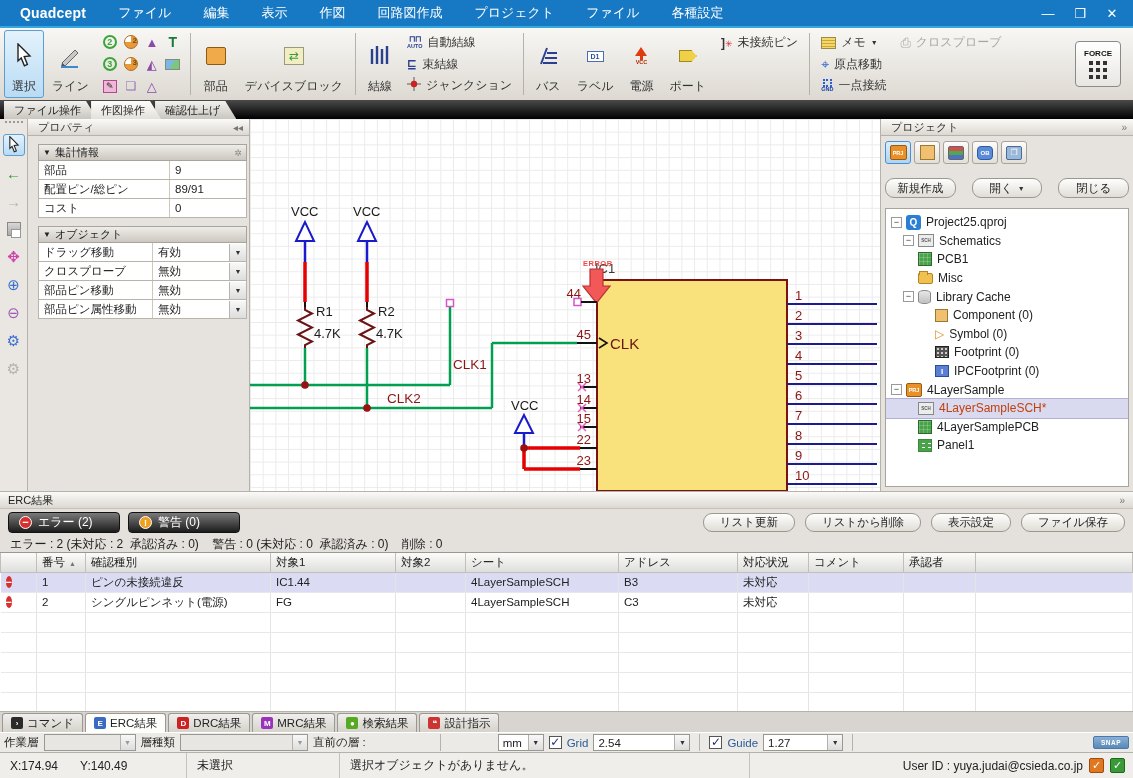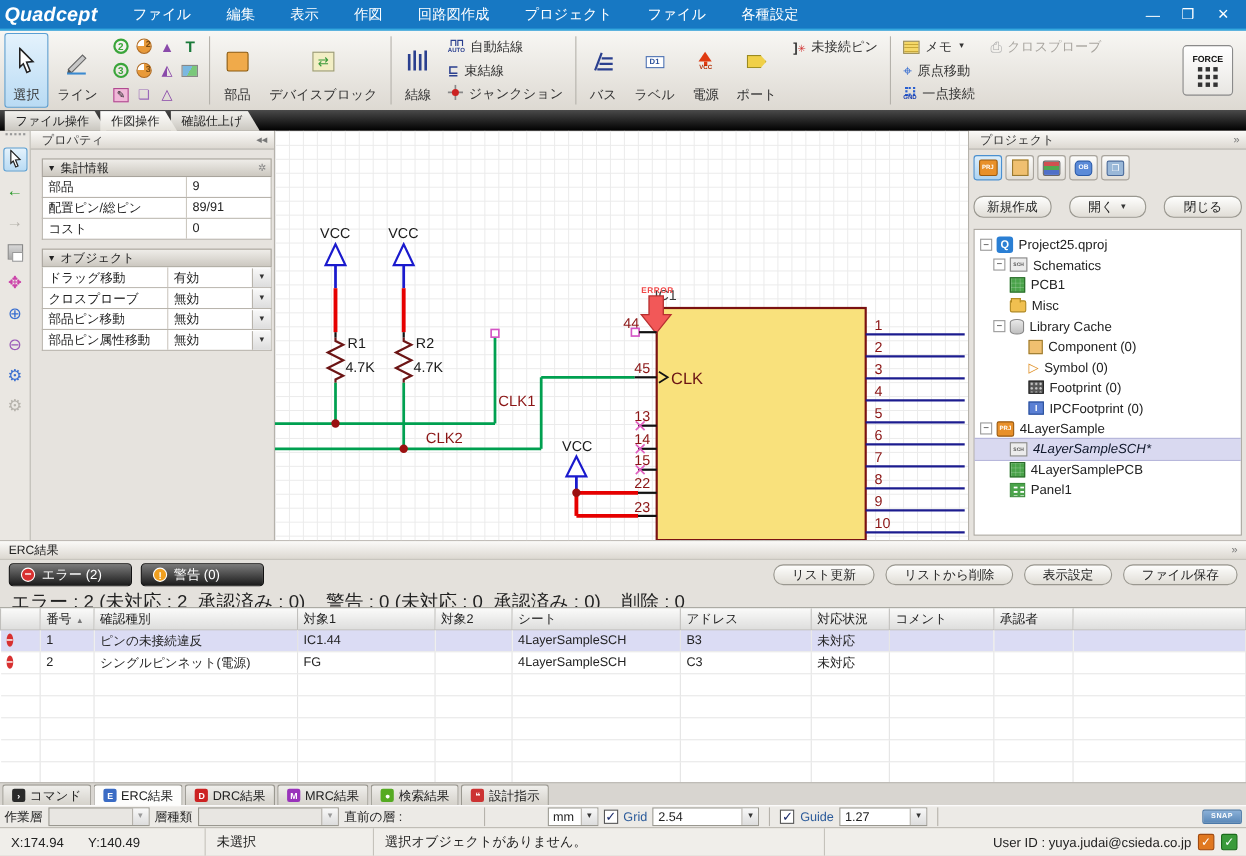--- a/index.html
+++ b/index.html
@@ -1,21 +1,21 @@
 <!DOCTYPE html>
 <html><head>
 <meta charset="utf-8">
 <style>
   * { margin:0; padding:0; box-sizing:border-box; }
   html,body { width:1133px; height:778px; overflow:hidden; }
   body { font-family:"Liberation Sans","DejaVu Sans",sans-serif; font-size:12px; color:#222; background:#d8d5d0; }
 
   
   .titlebar { height:28px; background:#1778c3; border-bottom:2px solid #35a9de; display:flex; align-items:center; color:#fff; }
-  .logo { font-size:18px; font-weight:bold; padding:0 18px 0 4px; letter-spacing:0.2px;font-style:italic; }
+  .logo { font-size:14px; font-weight:bold; padding:0 18px 0 20px; letter-spacing:0.2px; }
   .menu { display:flex; gap:4px; }
   .menu-item { padding:4px 14px; font-size:13px; cursor:default; }
   .win-btns { margin-left:auto; display:flex; gap:6px; padding-right:8px; }
   .win-btn { width:26px; height:22px; display:flex; align-items:center; justify-content:center; font-size:13px; }
 
   
   .ribbon { height:72px; background:linear-gradient(#f8f7f4,#ddd9d2); display:flex; align-items:stretch; padding:2px 4px; }
   .rsep { width:1px; background:#b5b2ab; margin:3px 4px; }
   .rbtn { display:flex; flex-direction:column; align-items:center; justify-content:flex-end; padding:3px 7px 2px; border:1px solid transparent; border-radius:3px; }
   .rbtn .ric { flex:1; display:flex; align-items:center; justify-content:center; }
@@ -111,33 +111,33 @@
   .schic { width:16px; height:13px; background:#ececec; border:1px solid #888; color:#555; font-size:4.5px; font-weight:bold; display:flex; align-items:center; justify-content:center; }
   .pcbic { width:14px; height:14px; background:#4aa34a; border:1px solid #2a6a2a; background-image:linear-gradient(#fff3 1px,transparent 1px),linear-gradient(90deg,#fff3 1px,transparent 1px); background-size:4px 4px; }
   .foldic { width:15px; height:11px; background:#f0c050; border:1px solid #b08820; border-radius:1px 2px 2px 2px; position:relative; }
   .foldic::before { content:""; position:absolute; top:-3px; left:0; width:7px; height:3px; background:#f0c050; border:1px solid #b08820; border-bottom:none; }
   .dbic { width:13px; height:14px; background:linear-gradient(#e8e8e8,#c0c0c0); border:1px solid #888; border-radius:6px/3px; }
   .symic { color:#e0922a; font-size:12px; }
   .fpic { width:14px; height:12px; background:#555; border:1px solid #222; background-image:radial-gradient(#ccc 1px,transparent 1.2px); background-size:4px 4px; }
   .ipcic { width:14px; height:12px; background:#5a7fd4; border:1px solid #2a4f9a; color:#fff; font-size:8px; font-weight:bold; display:flex; align-items:center; justify-content:center; }
   .panic { width:14px; height:13px; background:#fff; border:1px solid #3a8a3a; background-image:linear-gradient(90deg,#4aa34a 45%,transparent 45%),linear-gradient(#4aa34a 70%,transparent 0); background-size:6px 4px; }
   .trow.selrow { background:#d9d9f0; outline:1px solid #b0b0d8; }
-  .trow.selrow .tlabel { color:#0f172a;font-style:italic; }
+  .trow.selrow .tlabel { color:#c2410c; }
 
   
   .erc { height:220px; display:flex; flex-direction:column; background:#e4e1dc; border-top:1px solid #b5b2ab; }
   .erc-hdr { height:17px; background:linear-gradient(#fbfaf8,#dcd8d1); border-bottom:1px solid #c5c2bb; display:flex; align-items:center; padding:0 8px; font-size:11px; }
   .erc-hdr .chev { margin-left:auto; color:#777; font-size:10px; }
   .erc-toolbar { height:27px; display:flex; align-items:center; padding:0 8px; gap:8px; }
   .dark-btn { height:21px; min-width:112px; border-radius:4px; background:linear-gradient(#7a7a7a,#1c1c1c); border:1px solid #111; color:#fff; display:flex; align-items:center; gap:6px; padding:0 10px; font-size:12px; }
   .errdot { width:13px; height:13px; border-radius:50%; background:#d83030; border:1px solid #fff; color:#fff; font-size:11px; line-height:11px; text-align:center; font-weight:bold; }
   .warndot { width:13px; height:13px; border-radius:50%; background:#f0a020; border:1px solid #fff; color:#fff; font-size:9px; line-height:12px; text-align:center; font-weight:bold; }
   .erc-toolbar .right { margin-left:auto; display:flex; gap:10px; }
   .gbtn { height:19px; padding:0 16px; border:1px solid #9a9890; border-radius:9px; background:linear-gradient(#fefefd,#e0ddd6); font-size:11.5px; display:flex; align-items:center; color:#222; }
-  .erc-summary { height:16px; font-size:17px; padding:0 10px; white-space:pre; color:#222; }
+  .erc-summary { height:16px; font-size:12px; padding:0 10px; white-space:pre; color:#222; }
   .erc-table { flex:1; background:#fff; border-top:1px solid #9a9890; overflow:hidden; }
   table { border-collapse:collapse; width:100%; table-layout:fixed; }
   th { height:19px; background:linear-gradient(#fbfbfa,#dededd); border:1px solid #c0bfbc; border-top:none; font-weight:normal; font-size:11.5px; text-align:left; padding:0 5px; color:#222; white-space:nowrap; overflow:hidden; }
   td { height:20px; border-right:1px solid #e4e4e4; border-bottom:1px solid #e8e8e8; font-size:11.5px; padding:0 5px; white-space:nowrap; overflow:hidden; }
   tr.datarow1 { background:#dbdcf4; }
   .rowic { width:13px; height:13px; border-radius:50%; background:#d83030; color:#fff; font-size:11px; line-height:12px; text-align:center; font-weight:bold; margin:0 auto; }
   .sortarr { font-size:7px; color:#777; margin-left:4px; }
 
   
   .btabs { height:21px; background:#d8d5d0; display:flex; align-items:flex-end; padding:2px 2px 0; gap:2px; border-top:1px solid #b5b2ab; }

